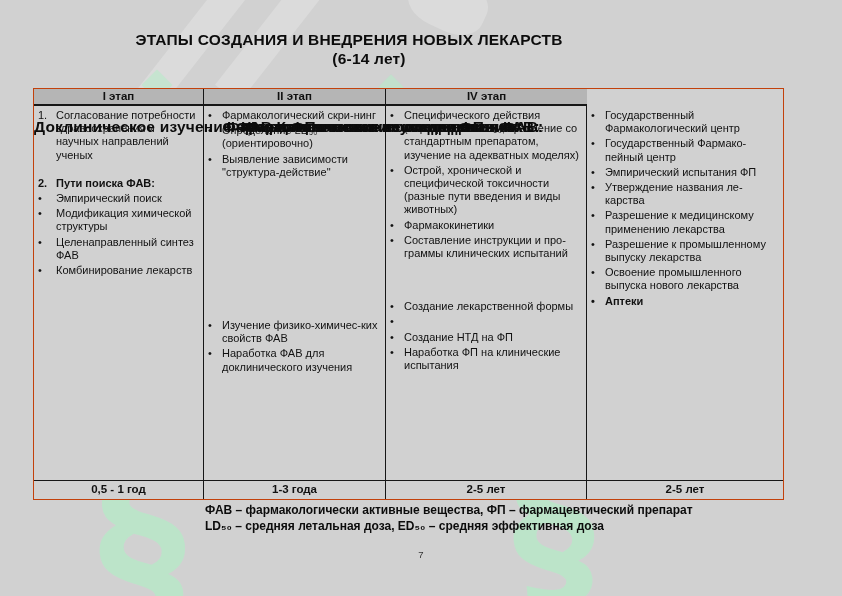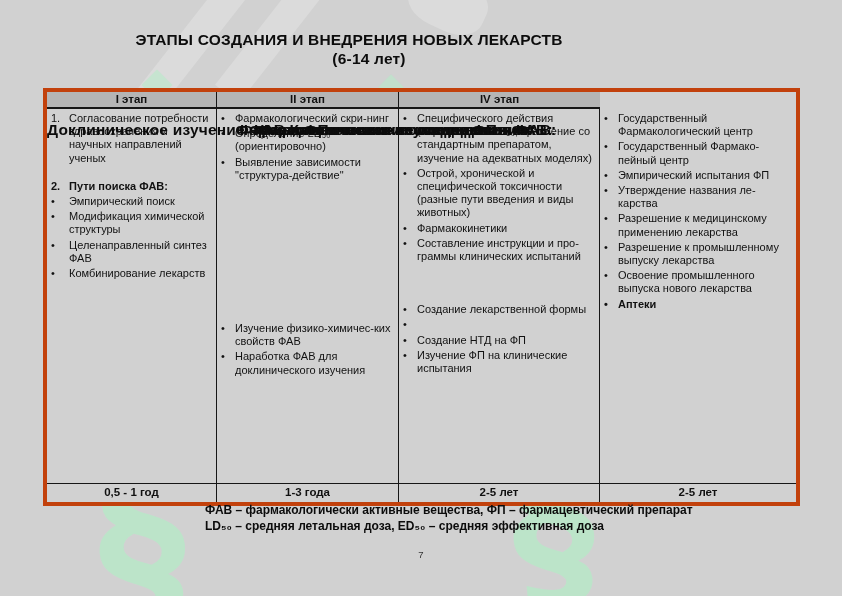--- a/index.html
+++ b/index.html
@@ -19,22 +19,22 @@
   .wm-blob{position:absolute;border-radius:50%;background:rgba(255,255,255,.12);}
   
   .content{position:relative;z-index:1;}
   .title,.subtitle{
     position:absolute;left:0;width:698px;text-align:center;
     font-weight:bold;font-size:15.5px;letter-spacing:.2px;color:#0c0c0c;
   }
   .title{top:31px;}
   .subtitle{top:50px;padding-left:20px;}
   .stage-table{
-    position:absolute;left:43px;top:88px;width:749px;
-    border:4px solid #c2410c;background:#d1d1d1;
+    position:absolute;left:33px;top:88px;width:749px;
+    border:1px solid #c2410c;background:#d1d1d1;
   }
   .trow{display:grid;grid-template-columns:170px 182px 201px 1fr;}
   .hcell{
     background:#b5b5b5;border-bottom:2px solid #161616;border-right:1px solid #161616;
     font-weight:bold;font-size:11.5px;text-align:center;padding:1px 0 2px;
   }
   .bcell{
     border-right:1px solid #161616;height:374px;box-sizing:border-box;
     padding:3px 4px 0 4px;font-size:11px;line-height:13.2px;overflow:hidden;
   }
@@ -184,21 +184,21 @@
               </div>
               <div class="block">
                 <div class="marker">•</div>
               </div>
               <div class="block">
                 <div class="marker">•</div>
                 <div class="btext">Создание НТД на ФП</div>
               </div>
               <div class="block">
                 <div class="marker">•</div>
-                <div class="btext">Изучение ФП на клинические испытания</div>
+                <div class="btext">Наработка ФП на клинические испытания</div>
               </div>
             </div>
           </div>
           <div class="bcell" data-col="3">
             <div class="section">
               <div class="block title bold">
                 <div class="btext">Клиническое изучение ФП:</div>
               </div>
               <div class="block">
                 <div class="marker">•</div>

